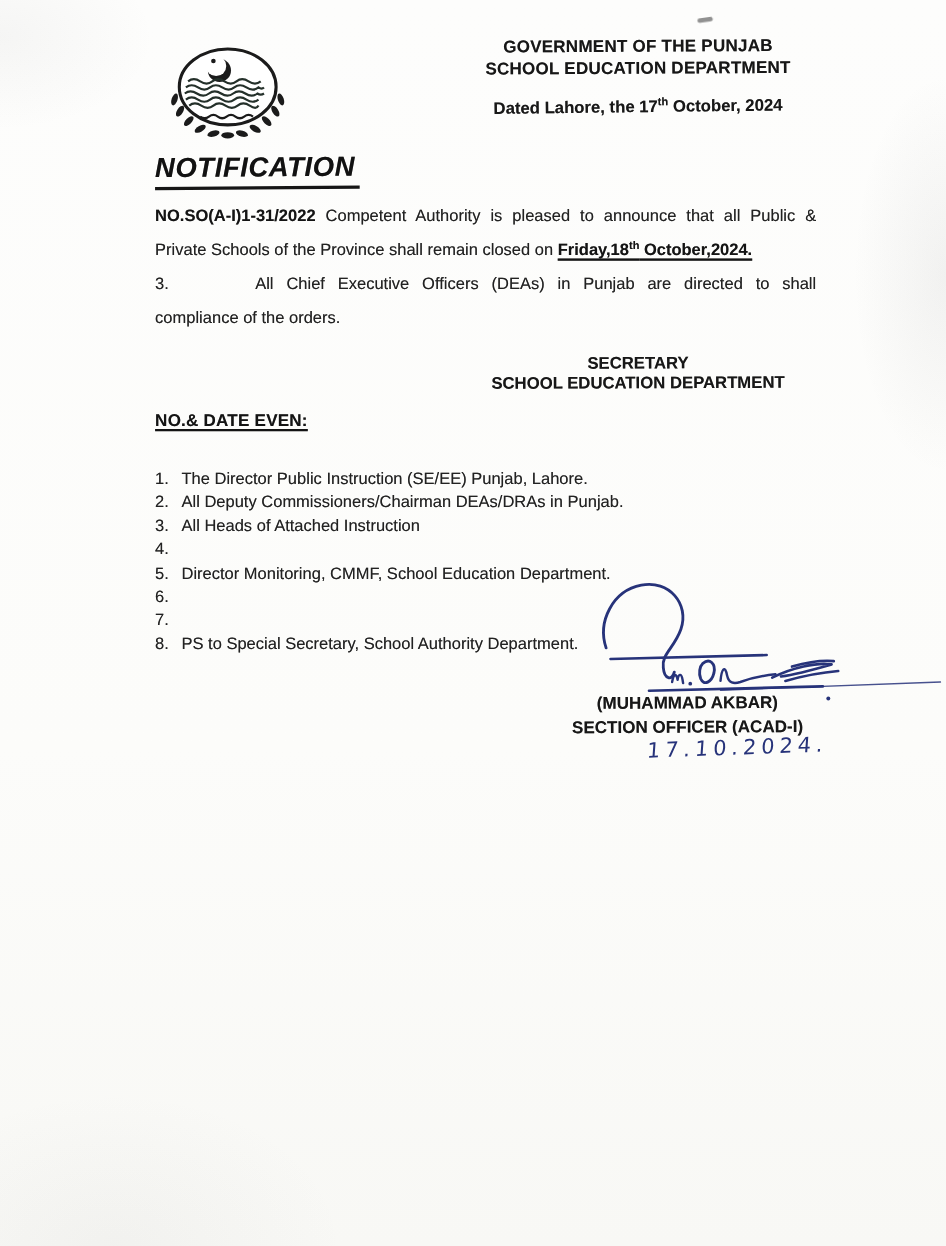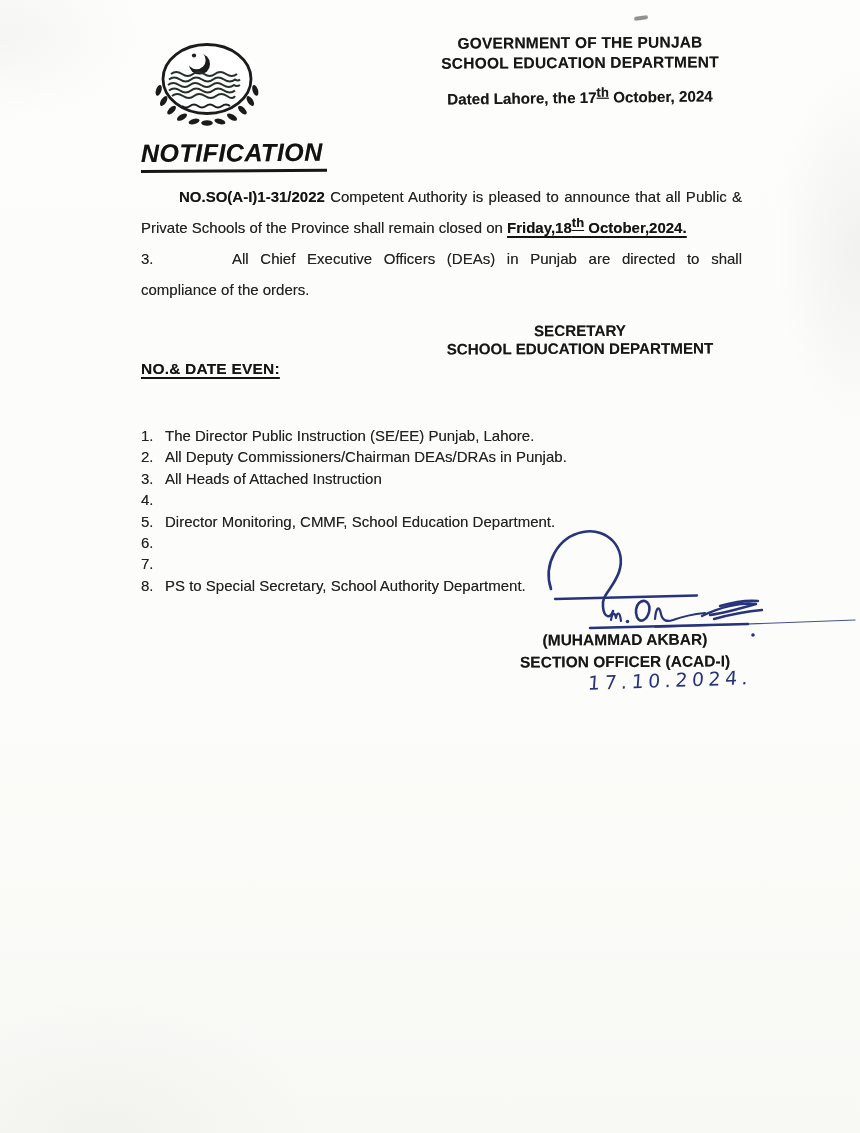--- a/index.html
+++ b/index.html
@@ -27,56 +27,56 @@
     left: 405px; top: 33px; width: 350px;
     text-align: center; font-weight: bold; font-size: 15.5px; line-height: 19.5px;
     color: #171717; letter-spacing: 0.2px;
     transform: rotate(-0.3deg);
   }
   .hdr-date {
     left: 405px; top: 89px; width: 350px;
     text-align: center; font-weight: bold; font-size: 15.2px;
     color: #181818; transform: rotate(-0.7deg);
   }
-  sup { font-size: 13px; vertical-align: super; line-height: 0; text-decoration: underline; }
+  sup { font-size: 10px; vertical-align: super; line-height: 0; }
 
   
   .notif-title {
     left: 141px; top: 139px;
     font-size: 25px; font-weight: bold; font-style: italic;
     letter-spacing: 0.5px; color: #121212;
     border-bottom: 3px solid #161616; padding-bottom: 2px; padding-right: 4px;
     transform: rotate(-0.4deg); transform-origin: left bottom;
     display: inline-block;
   }
 
   
   .para {
     left: 141px; width: 601px;
     font-size: 15px; line-height: 31px; text-align: justify; color: #222;
   }
   .para1 { top: 181px; }
   .para3 { top: 243px; }
-  .bold-ref { font-weight: bold; color: #141414; margin-left: 38px; }
+  .bold-ref { font-weight: bold; color: #141414; }
   .closure {
     font-weight: bold; color: #141414;
     text-decoration: underline; text-decoration-thickness: 2px; text-underline-offset: 3px;
   }
   .p3num { display: inline-block; width: 91px; }
 
   
   .secretary-block {
     left: 430px; top: 322px; width: 300px;
     text-align: center; font-weight: bold; font-size: 15.2px; line-height: 18px;
     color: #171717; transform: rotate(-0.2deg);
   }
 
   
   .dist-heading {
-    left: 141px; top: 360px;
+    left: 141px; top: 374px;
     font-weight: bold; font-size: 15.5px; color: #141414;
     text-decoration: underline; text-decoration-thickness: 2px; text-underline-offset: 3px;
     letter-spacing: 0.2px;
   }
   .dist-forward {
     left: 180px; top: 406px;
     font-weight: bold; font-size: 15.2px; color: #161616;
   }
   .dist-list { left: 141px; top: 427px; width: 560px; }
   .dist-row { display: flex; height: 21.4px; font-size: 15px; color: #222; align-items: baseline; }

